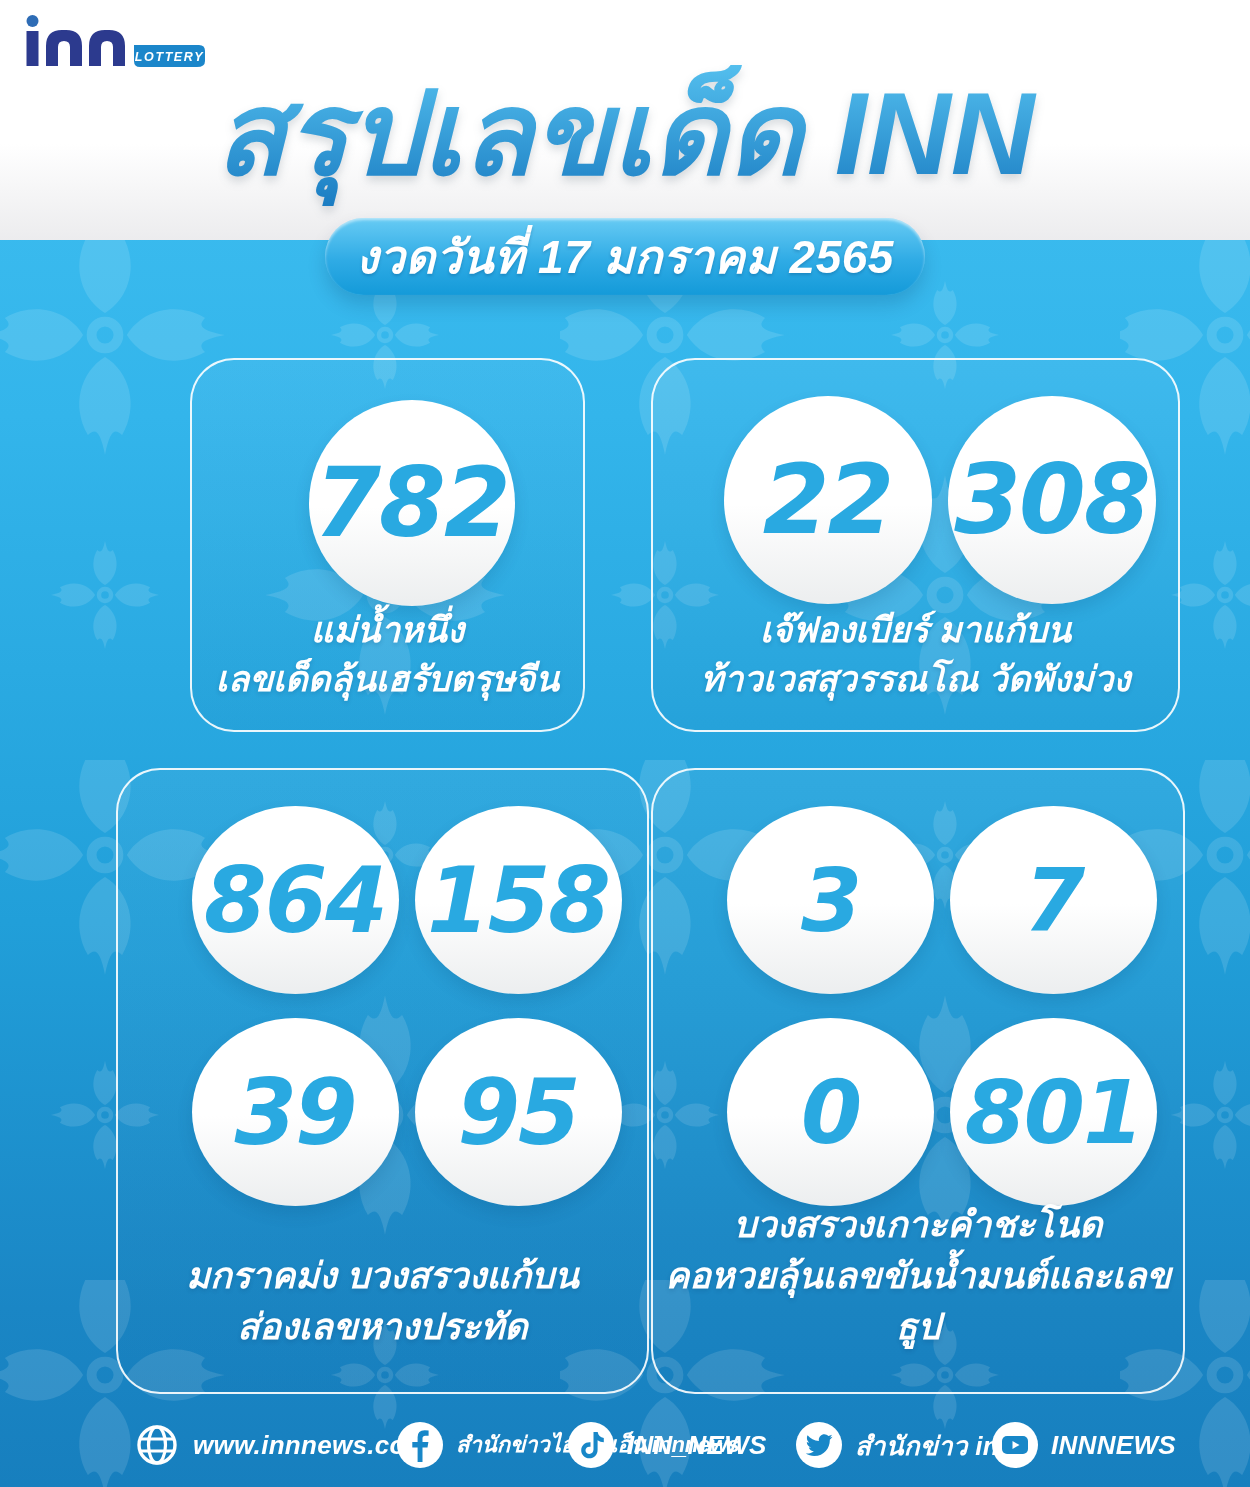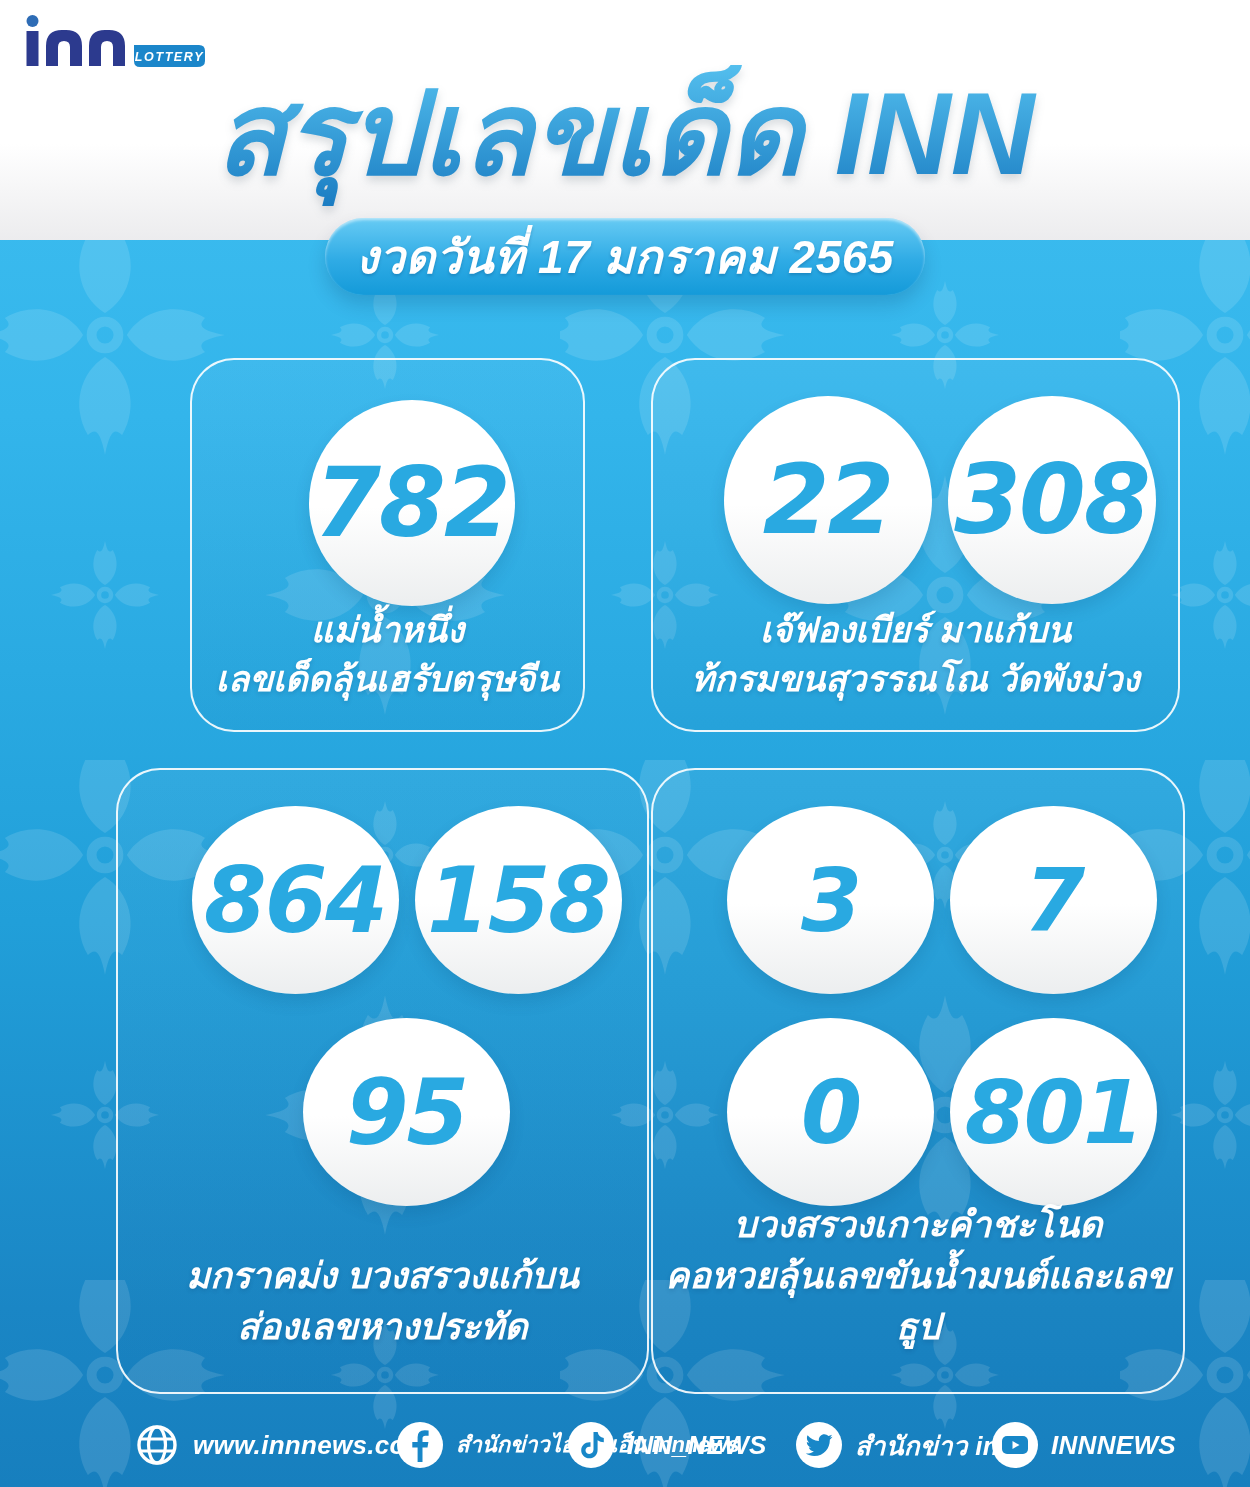--- a/index.html
+++ b/index.html
@@ -154,30 +154,31 @@
     </div>
   </div>
 
   <div class="card card-2">
     <div class="circle-row row-a">
       <div class="num-circle">22</div>
       <div class="num-circle">308</div>
     </div>
     <div class="caption">
       <span class="ln">เจ๊ฟองเบียร์ มาแก้บน</span>
-      <span class="ln">ท้กรมขนสุวรรณโณ วัดพังม่วง</span>
+      <span class="ln">ท้าวเวสสุวรรณโณ วัดพังม่วง</span>
     </div>
   </div>
 
   <div class="card card-3">
     <div class="circle-row row-a">
       <div class="num-circle">864</div>
       <div class="num-circle">158</div>
     </div>
     <div class="circle-row row-b">
+      <div class="num-circle">39</div>
       <div class="num-circle">95</div>
     </div>
     <div class="caption">
       <span class="ln">มกราคม่ง บวงสรวงแก้บน</span>
       <span class="ln">ส่องเลขหางประทัด</span>
     </div>
   </div>
 
   <div class="card card-4">
     <div class="circle-row row-a">

